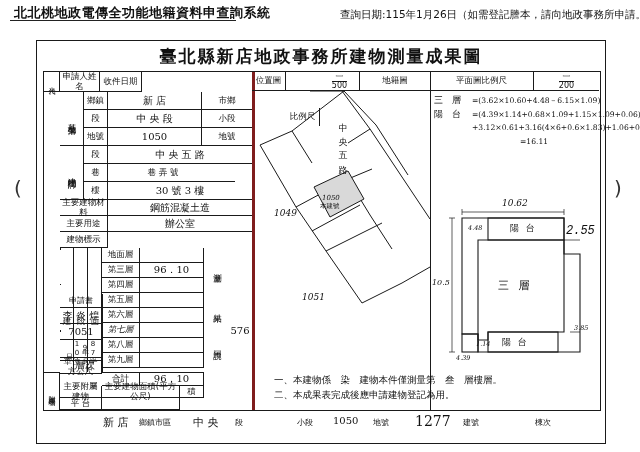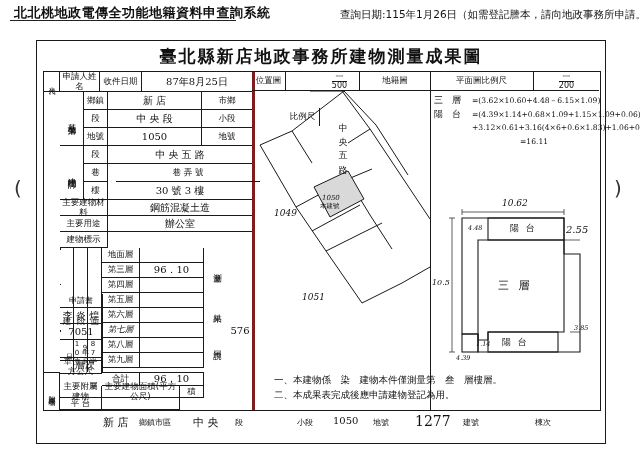--- a/index.html
+++ b/index.html
@@ -118,23 +118,20 @@
 
     <div class="frame-inner">
 
       <div class="tbl">
 
         <div class="cell br bb" style="left:0;top:0;width:16px;height:20px;">
           <span class="vtx" style="font-size:7px">光代</span>
         </div>
         <div class="cell br bb" style="left:16px;top:0;width:40px;height:20px;">申請人姓名</div>
         <div class="cell br bb" style="left:56px;top:0;width:42px;height:20px;">收件日期</div>
-        <div class="cell bb" style="left:98px;top:0;width:110px;height:20px;">
-          <span class="hand">87年8月25日</span>
-        </div>
 
         <div class="cell br bb" style="left:16px;top:20px;width:24px;height:54px;">
           <span class="vtx">基地坐落</span>
         </div>
         <div class="cell br bb" style="left:40px;top:20px;width:24px;height:18px;">鄉鎮</div>
         <div class="cell bb br" style="left:64px;top:20px;width:94px;height:18px;">
           <span class="hand">新 店</span>
         </div>
         <div class="cell bb" style="left:158px;top:20px;width:50px;height:18px;">市鄉</div>
 
@@ -151,21 +148,21 @@
         <div class="cell bb" style="left:158px;top:56px;width:50px;height:18px;">地號</div>
 
         <div class="cell br bb" style="left:16px;top:74px;width:24px;height:54px;">
           <span class="vtx">建物門牌</span>
         </div>
         <div class="cell br bb" style="left:40px;top:74px;width:24px;height:18px;">段</div>
         <div class="cell bb" style="left:64px;top:74px;width:144px;height:18px;">
           <span class="hand">中 央 五 路</span>
         </div>
         <div class="cell br bb" style="left:40px;top:92px;width:24px;height:18px;">巷</div>
-        <div class="cell bb" style="left:72px;top:92px;width:144px;height:18px;">
+        <div class="cell bb" style="left:47px;top:92px;width:144px;height:18px;">
           <span>巷 弄 號</span>
         </div>
         <div class="cell br bb" style="left:40px;top:110px;width:24px;height:18px;">樓</div>
         <div class="cell bb" style="left:64px;top:110px;width:144px;height:18px;">
           <span class="hand">30 號 3 樓</span>
         </div>
 
         <div class="cell br bb" style="left:16px;top:128px;width:48px;height:16px;">主要建物材料</div>
         <div class="cell bb" style="left:64px;top:128px;width:144px;height:16px;">
           <span class="hand">鋼筋混凝土造</span>
@@ -362,21 +359,21 @@
               <path d="M30,27 L30,33 M132,27 L132,33"></path>
               <path d="M20,36 L20,170"></path>
               <path d="M17,36 L23,36 M17,170 L23,170"></path>
               <path d="M132,58 L148,58"></path>
               <path d="M138,150 L148,150"></path>
             </g>
           </svg>
           <div class="lbl-i" style="left:70px;top:16px;">10.62</div>
           <div class="lbl-i" style="left:36px;top:42px;font-size:6.5px;">4.48</div>
           <div class="lbl" style="left:78px;top:40px;font-size:9px;letter-spacing:2px;">陽 台</div>
-          <div class="lbl-i" style="left:134px;top:42px;font-size:10px;">2.55</div>
+          <div class="lbl-i" style="left:134px;top:42px;font-size:12px;font-family:Liberation Mono, monospace;">2.55</div>
           <div class="lbl-i" style="left:0px;top:96px;font-size:8px;">10.5</div>
           <div class="lbl" style="left:66px;top:96px;font-size:11px;letter-spacing:3px;">三 層</div>
           <div class="lbl-i" style="left:132px;top:142px;font-size:6.5px;padding-left:10px;">3.85</div>
           <div class="lbl" style="left:70px;top:154px;font-size:9px;letter-spacing:2px;">陽 台</div>
           <div class="lbl-i" style="left:44px;top:158px;font-size:6.5px;">1.14</div>
           <div class="lbl-i" style="left:24px;top:172px;font-size:6.5px;">4.39</div>
         </div>
       </div>
 
       <div class="notes">

